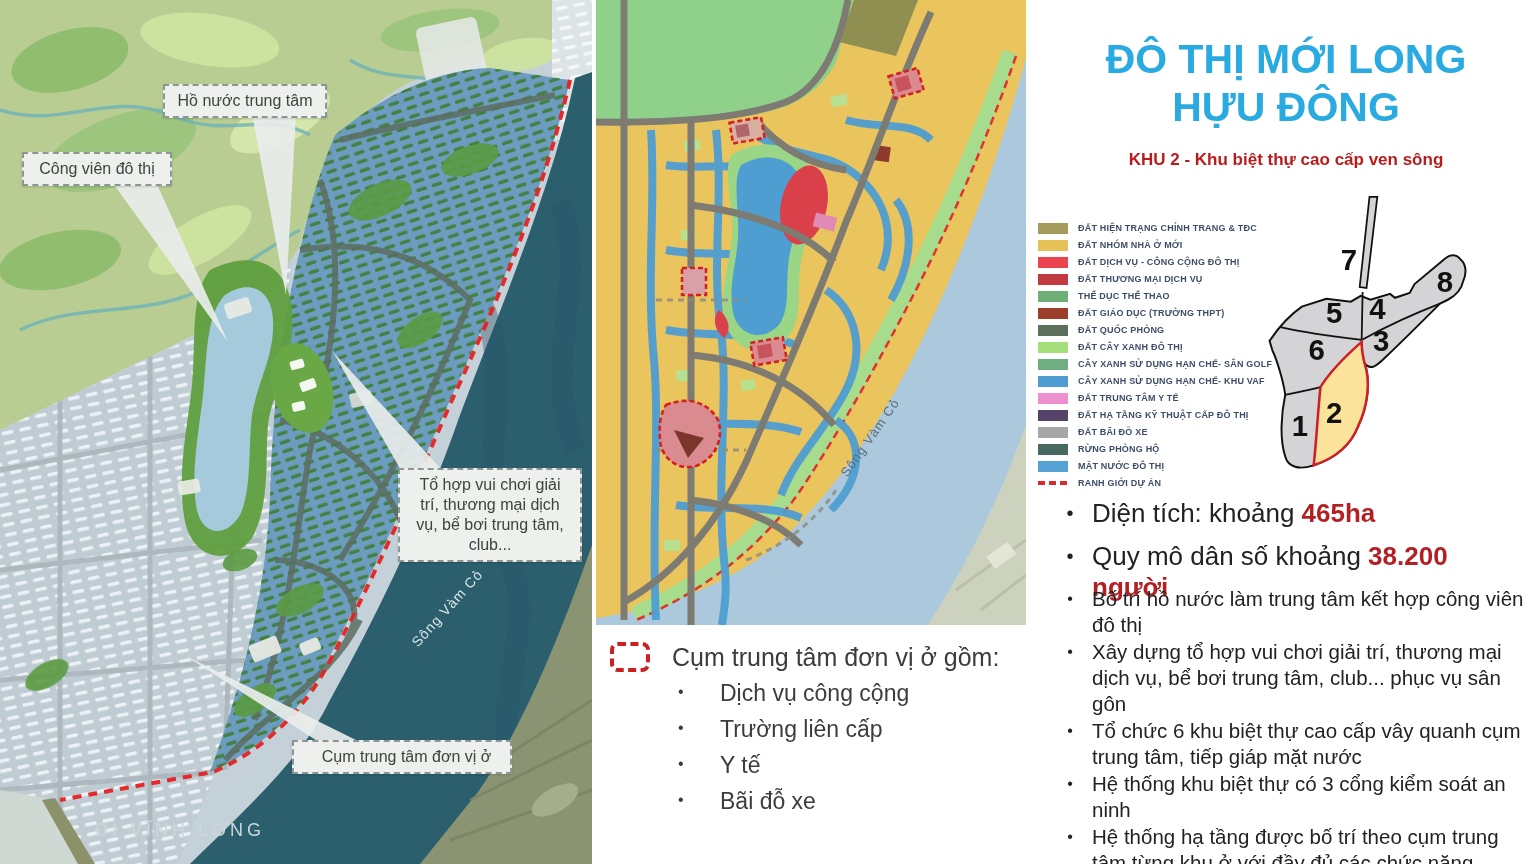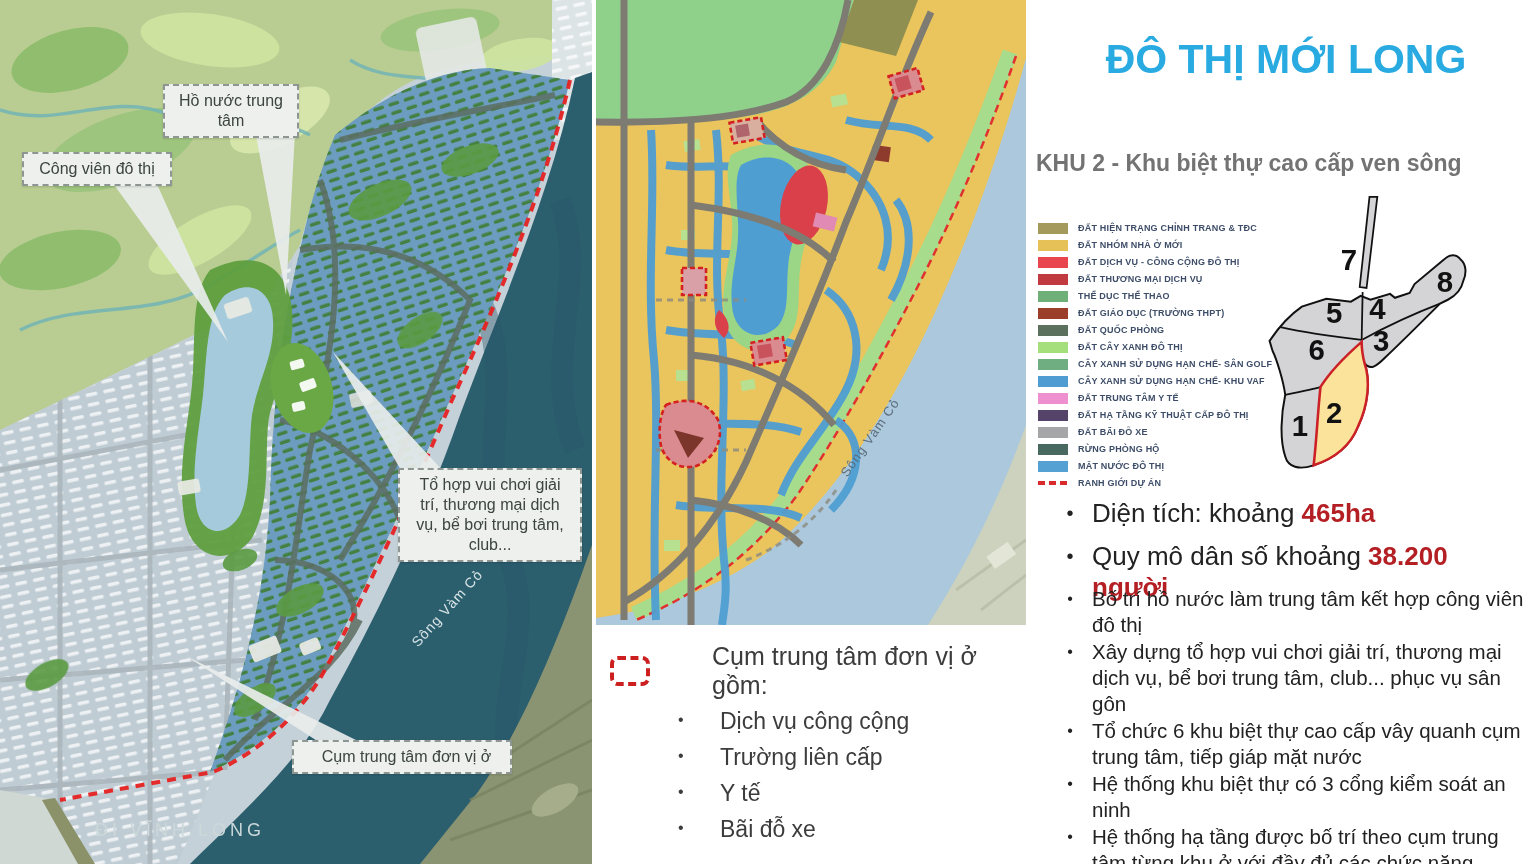--- a/index.html
+++ b/index.html
@@ -21,22 +21,22 @@
              line-height:1.25; box-shadow:0 1px 2px rgba(0,0,0,.15); }
   .maplabel-river { position:absolute; color:#d9e5e7; font-size:14px;
                     transform:rotate(-48deg); letter-spacing:1px; }
   .maplabel-road { position:absolute; color:#ccd8da; font-size:18px; letter-spacing:4px; }
   .maplabel-river2 { position:absolute; color:#5d6e7c; font-size:13px;
                      transform:rotate(-55deg); letter-spacing:1px; }
 
   
   .title { position:absolute; top:36px; left:0; width:100%; text-align:center;
            color:#29abe2; font-size:41px; font-weight:bold; line-height:1.17; }
-  .subtitle { position:absolute; top:150px; left:0; width:100%; 
-              color:#737373; font-size:23px; font-weight:bold; }
+  .subtitle { position:absolute; top:150px; left:0; width:100%; text-align:center;
+              color:#b91c1c; font-size:17px; font-weight:bold; }
 
   .legend { position:absolute; left:2px; top:220px; width:240px; }
   .lg-row { display:flex; align-items:center; height:16px; margin-bottom:1px; }
   .lg-sw  { width:30px; height:11px; flex:0 0 30px; margin-right:10px; }
   .lg-sw.dashed { height:4px; background:repeating-linear-gradient(90deg,
                   currentColor 0 7px, transparent 7px 11px); }
   .lg-lb  { font-size:9px; font-weight:bold; color:#3d4d68; letter-spacing:.2px; white-space:nowrap; }
 
   .keymap { position:absolute; left:212px; top:190px; }
 
@@ -46,21 +46,21 @@
   .stat-row strong { color:#b41f24; font-weight:bold;text-align:center; }
 
   .bullets { position:absolute; left:12px; top:586px; width:482px; }
   .b-row { display:flex; font-size:20.5px; color:#222; line-height:1.27; margin-bottom:1px; }
   .b-row .blt { width:44px; flex:0 0 44px; text-align:center; font-size:16px; padding-top:3px; }
 
   
   .cn-head { display:flex; align-items:center; }
   .cn-icon { width:40px; height:30px; border:4px dashed #cc1f1f; border-radius:8px;
              margin:0 22px 0 6px; flex:0 0 40px; }
-  .cn-title { font-size:25px; color:#3c3c3c;margin-left:40px; }
+  .cn-title { font-size:25px; color:#3c3c3c; }
   .cn-list { margin-top:8px; padding-left:70px; }
   .cn-item { display:flex; font-size:23px; color:#3c3c3c; margin-bottom:9px; }
   .cn-item .blt { width:46px; flex:0 0 46px; text-align:left; padding-left:4px; font-size:16px; padding-top:3px; }
 </style>
 </head>
 <body>
 
 <div class="stage">
 
   <div class="left-map">
@@ -167,21 +167,21 @@
       <path d="M570,80 C545,190 498,300 452,400 C412,492 372,582 326,668 C300,716 258,753 213,772 L60,800" fill="none" stroke="#e62222" stroke-width="4" stroke-dasharray="9 7" opacity="0.95"></path>
 
       <g fill="#e9edec" opacity="0.92">
         <polygon points="252,114 296,114 286,295"></polygon>
         <polygon points="112,182 156,182 228,342"></polygon>
         <polygon points="333,352 402,472 444,472"></polygon>
         <polygon points="186,656 322,744 364,744"></polygon>
       </g>
     </svg>
 
-    <div class="callout" style="left:163px; top:84px; width:136px;">
+    <div class="callout" style="left:163px; top:84px; width:164px;">
       <span>Hồ nước trung tâm</span>
     </div>
     <div class="callout" style="left:22px; top:152px; width:150px;">
       <span>Công viên đô thị</span>
     </div>
     <div class="callout" style="left:398px; top:468px; width:184px;">
       <span>Tổ hợp vui chơi giải trí, thương mại dịch vụ, bể bơi trung tâm, club...</span>
     </div>
     <div class="callout" style="left:292px; top:740px; width:220px;padding-left:19px;">
       <span>Cụm trung tâm đơn vị ở</span>
@@ -299,20 +299,21 @@
         <div class="cn-item">
           <span class="blt">•</span>
           <span>Bãi đỗ xe</span>
         </div>
       </div>
   </div>
 
   <div class="right-panel">
     <div class="title">
       <div>ĐÔ THỊ MỚI LONG</div>
+      <div>HỰU ĐÔNG</div>
     </div>
     <div class="subtitle">KHU 2 - Khu biệt thự cao cấp ven sông</div>
 
     <div class="legend">
       <div>
           <div class="lg-row">
             <span class="lg-sw" style="background: rgb(163, 154, 92);"></span>
             <span class="lg-lb">ĐẤT HIỆN TRẠNG CHỈNH TRANG &amp; TĐC</span>
           </div>
           <div class="lg-row">

